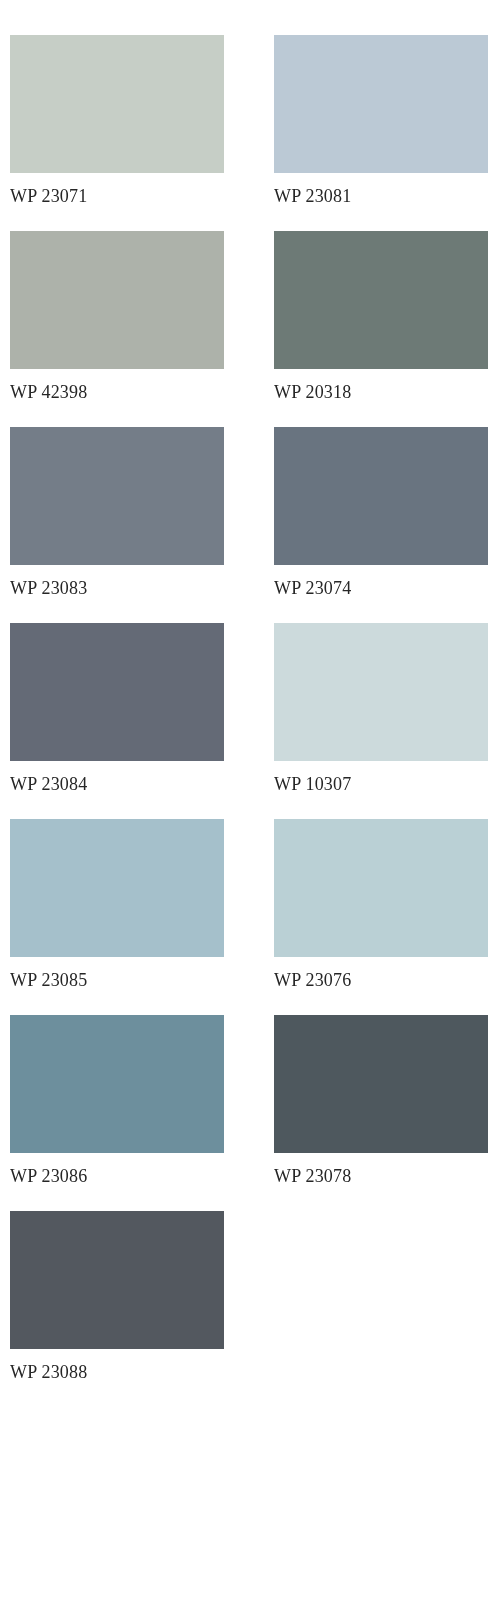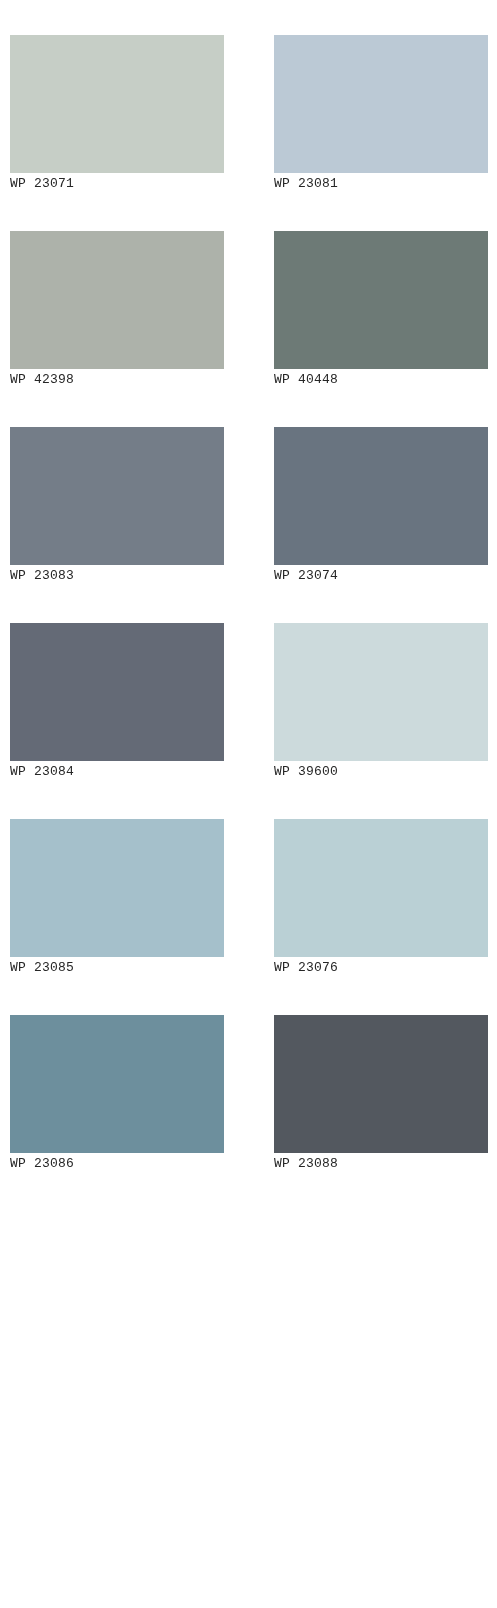--- a/index.html
+++ b/index.html
@@ -35,23 +35,23 @@
     align-items: flex-start;
   }
   .swatch-chip {
     width: 214px;
     height: 138px;
     display: block;
     flex: 0 0 138px;
   }
   .swatch-label {
     display: block;
-    margin-top: 2px;
-    font-family: Liberation Mono, monospace;
-    font-size: 13px;
+    margin-top: 14px;
+    font-family: Liberation Serif, serif;
+    font-size: 18px;
     line-height: 18px;
     letter-spacing: 0.2px;
     color: #262626;
     white-space: nowrap;
   }
 </style>
 </head>
 <body style="background: rgb(255, 255, 255);">
 
 <div class="palette" id="palette-grid">
@@ -62,47 +62,51 @@
     <div class="swatch-cell">
       <div class="swatch-chip" style="background-color: rgb(187, 201, 213);"></div>
       <span class="swatch-label">WP 23081</span>
     </div>
     <div class="swatch-cell">
       <div class="swatch-chip" style="background-color: rgb(173, 178, 170);"></div>
       <span class="swatch-label">WP 42398</span>
     </div>
     <div class="swatch-cell">
       <div class="swatch-chip" style="background-color: rgb(109, 122, 118);"></div>
-      <span class="swatch-label">WP 40448</span>
+      <span class="swatch-label">WP 20318</span>
     </div>
     <div class="swatch-cell">
       <div class="swatch-chip" style="background-color: rgb(116, 125, 136);"></div>
       <span class="swatch-label">WP 23083</span>
     </div>
     <div class="swatch-cell">
       <div class="swatch-chip" style="background-color: rgb(105, 116, 128);"></div>
       <span class="swatch-label">WP 23074</span>
     </div>
     <div class="swatch-cell">
       <div class="swatch-chip" style="background-color: rgb(100, 106, 118);"></div>
       <span class="swatch-label">WP 23084</span>
     </div>
     <div class="swatch-cell">
       <div class="swatch-chip" style="background-color: rgb(204, 218, 220);"></div>
-      <span class="swatch-label">WP 39600</span>
+      <span class="swatch-label">WP 10307</span>
     </div>
     <div class="swatch-cell">
       <div class="swatch-chip" style="background-color: rgb(165, 192, 203);"></div>
       <span class="swatch-label">WP 23085</span>
     </div>
     <div class="swatch-cell">
       <div class="swatch-chip" style="background-color: rgb(186, 208, 213);"></div>
       <span class="swatch-label">WP 23076</span>
     </div>
     <div class="swatch-cell">
       <div class="swatch-chip" style="background-color: rgb(109, 143, 157);"></div>
       <span class="swatch-label">WP 23086</span>
     </div>
     <div class="swatch-cell">
+      <div class="swatch-chip" style="background-color: rgb(78, 88, 94);"></div>
+      <span class="swatch-label">WP 23078</span>
+    </div>
+    <div class="swatch-cell">
       <div class="swatch-chip" style="background-color: rgb(83, 88, 95);"></div>
       <span class="swatch-label">WP 23088</span>
     </div>
   </div>
 
 </body></html>

